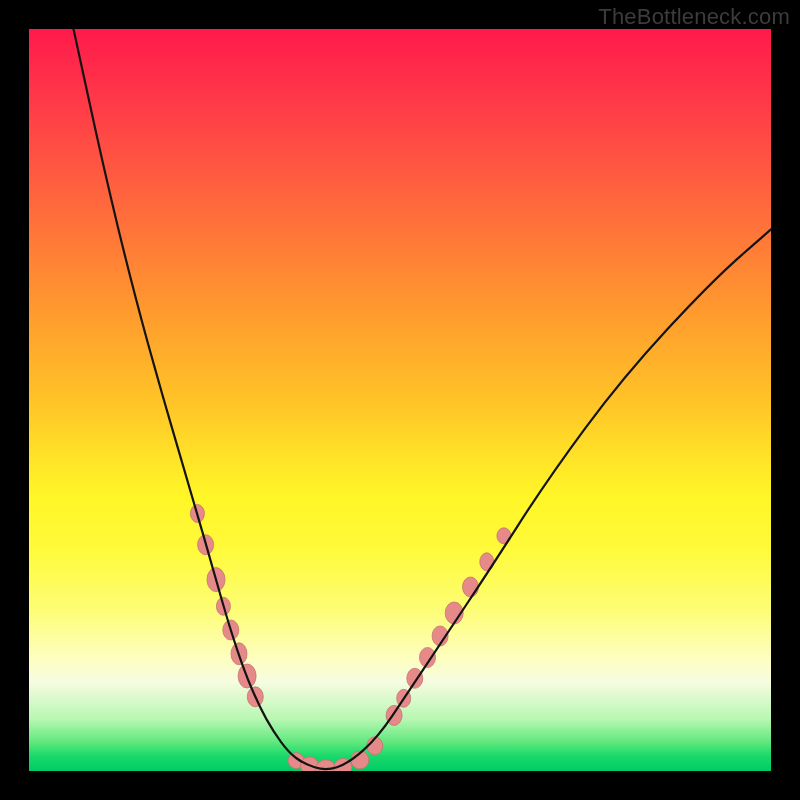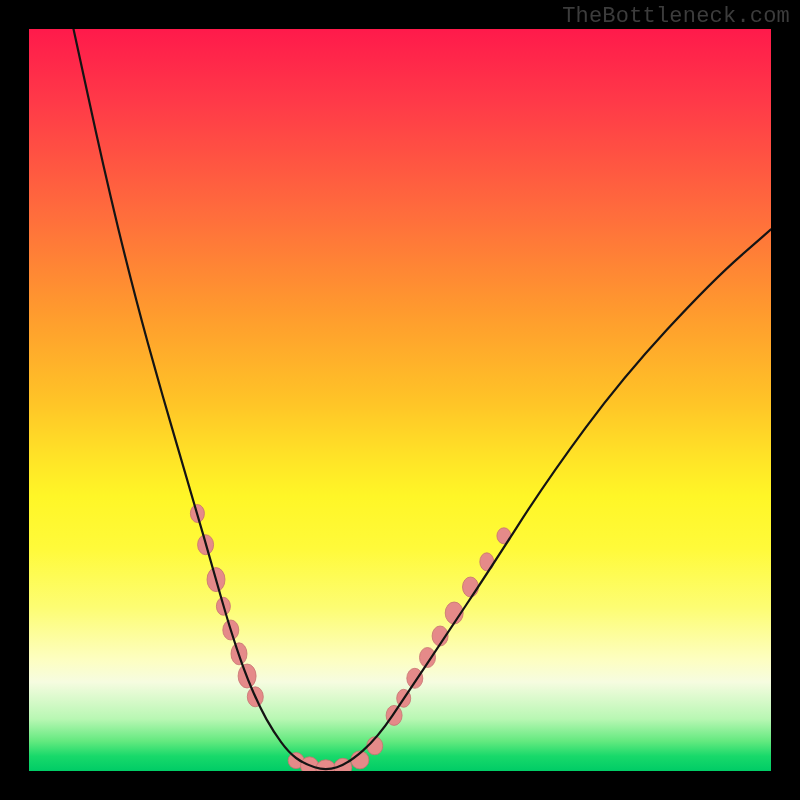--- a/index.html
+++ b/index.html
@@ -11,21 +11,20 @@
     background: #000;
     font-family: Arial, Helvetica, sans-serif;
   }
   .frame {
     position: absolute;
     left: 0;
     top: 0;
     width: 800px;
     height: 800px;
     background: #000;
-    font-family: Liberation Mono, monospace;
   }
   .plot {
     position: absolute;
     left: 29px;
     top: 29px;
     width: 742px;
     height: 742px;
     background: linear-gradient(
       to bottom,
       #ff1a4b 0%,

